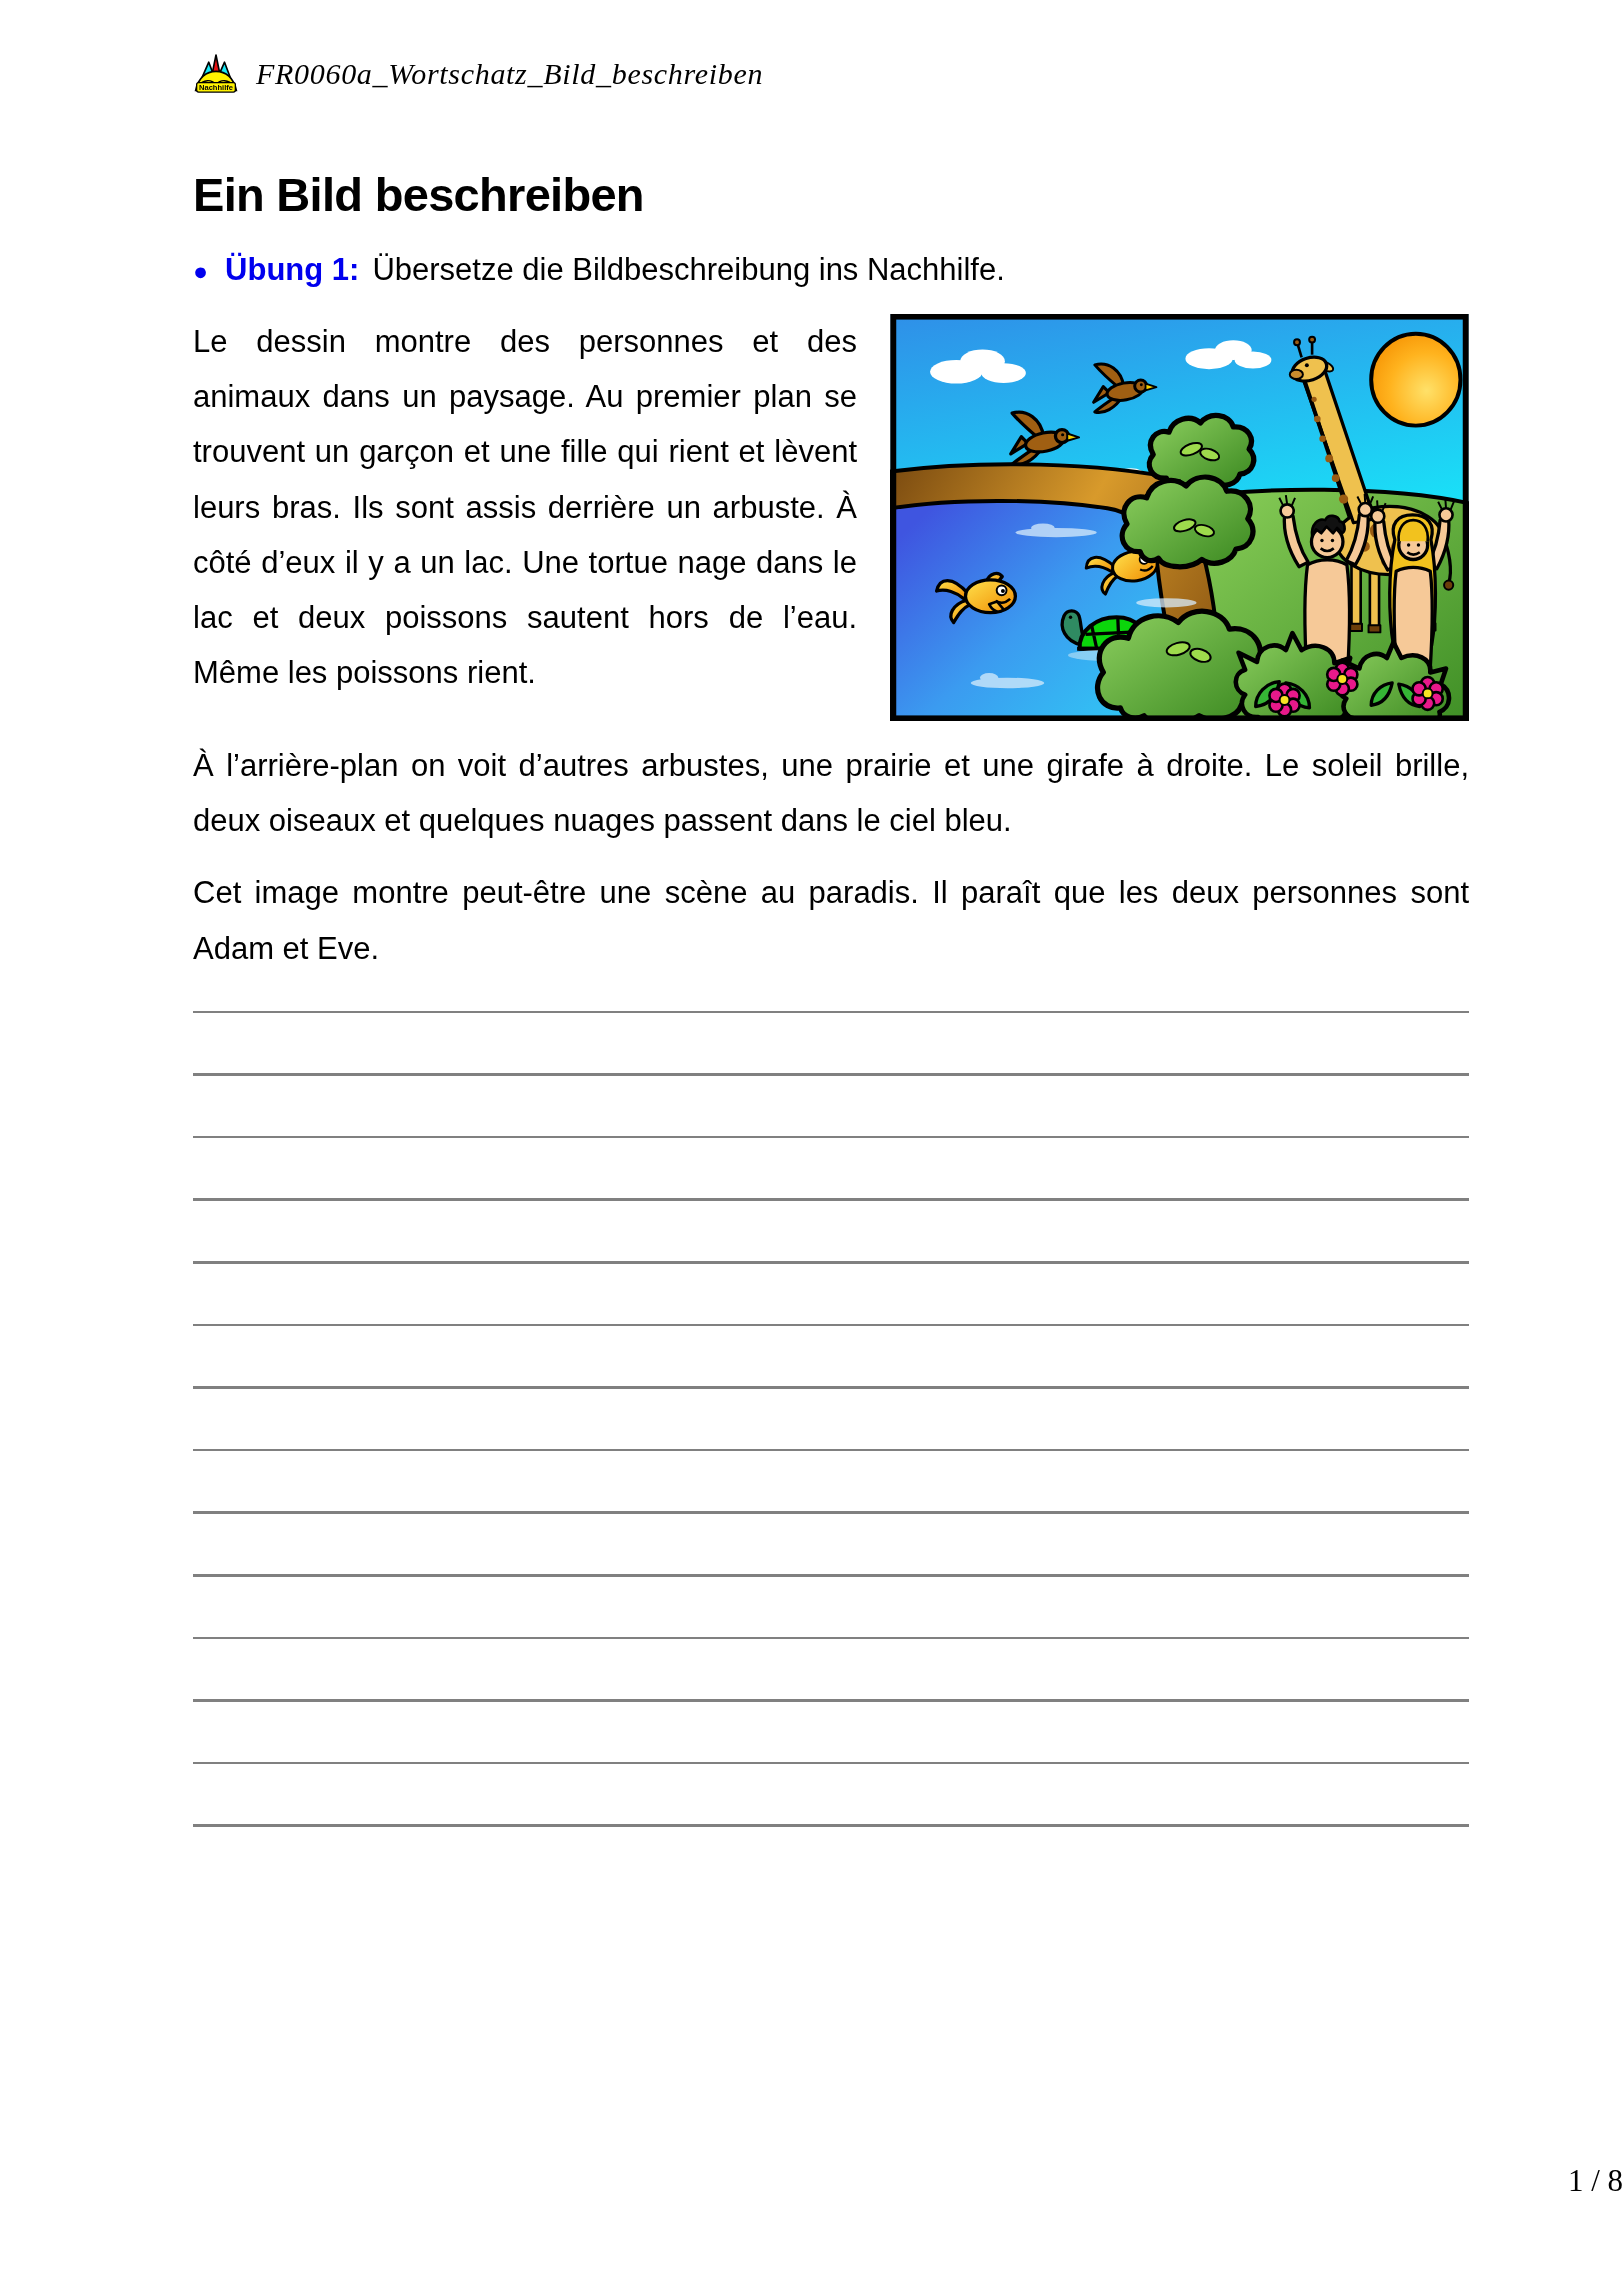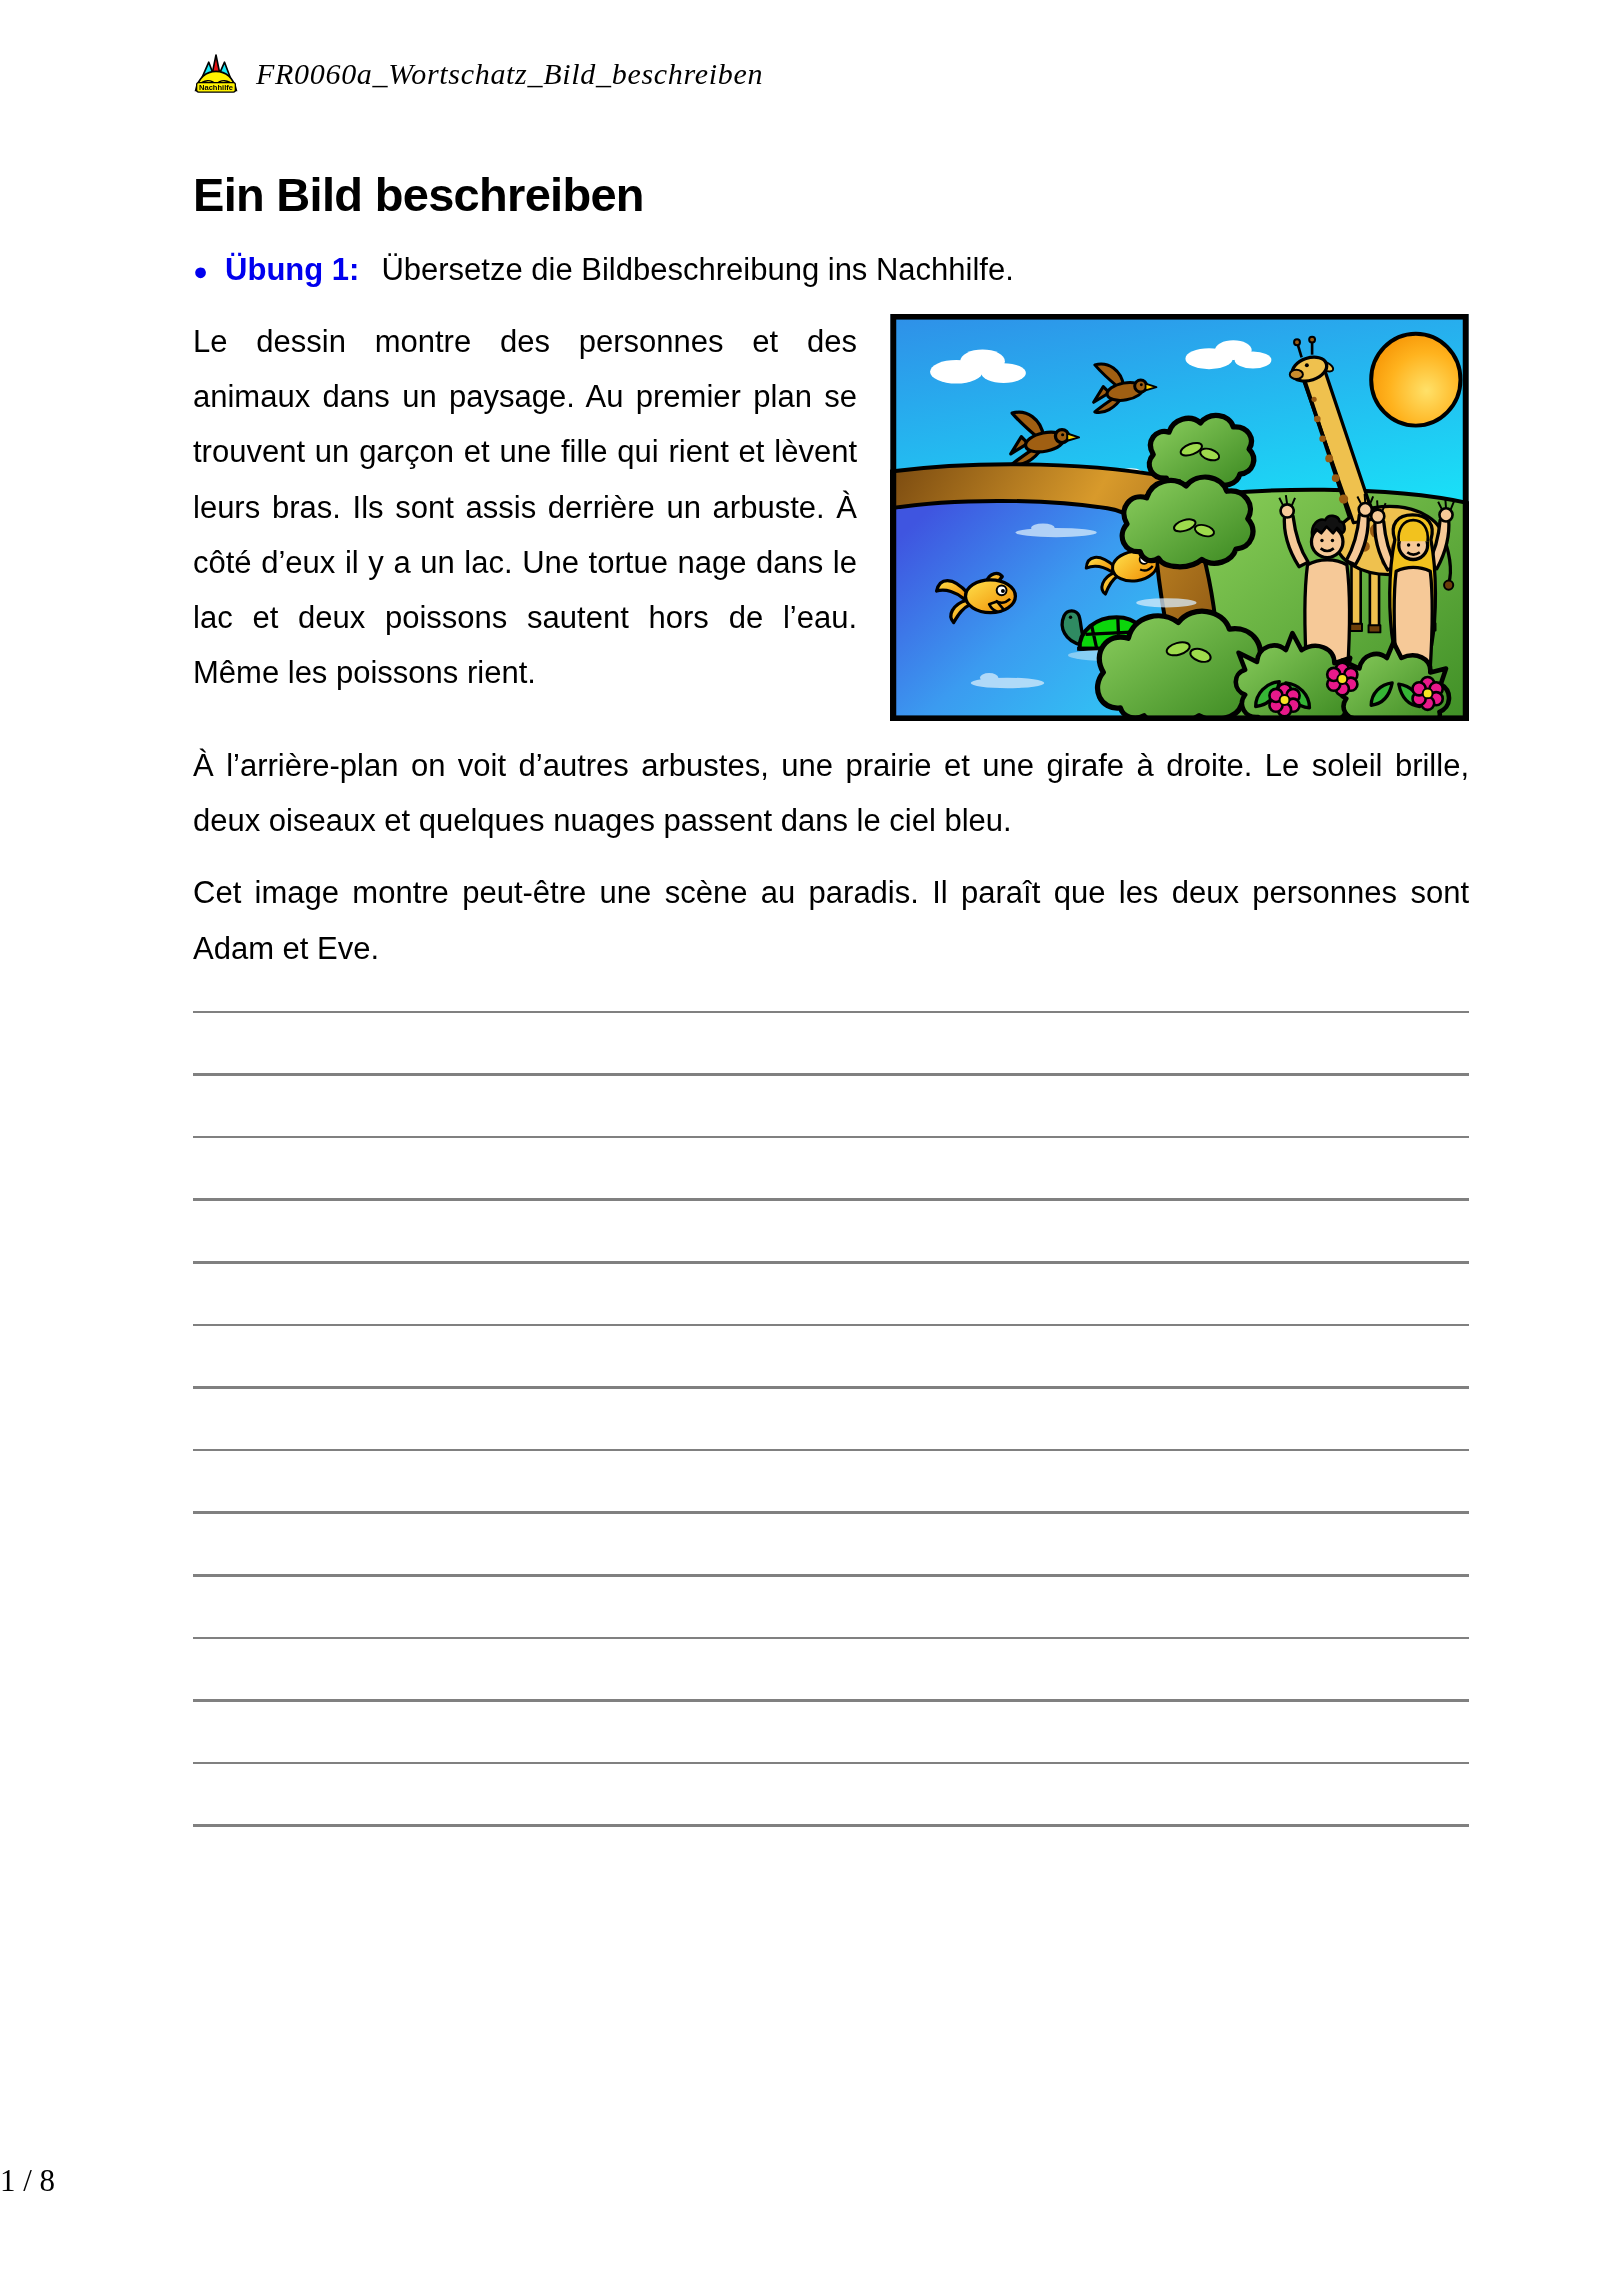--- a/index.html
+++ b/index.html
@@ -9,32 +9,32 @@
     margin:0 auto;
   }
   .content{position:absolute;left:193px;top:53px;width:1276px;}
   .hdr{display:flex;align-items:center;gap:17px;}
   .hdr-logo{flex:none;width:46px;height:42px;}
   .hdr-title{font-family:"Liberation Serif",serif;font-style:italic;font-size:30px;letter-spacing:0.7px;}
   .title{margin-top:72px;font-size:47px;font-weight:bold;letter-spacing:-0.7px;}
   .para{margin-top:17px;font-size:31px;line-height:1.78;text-align:justify;}
   .exline{margin-top:30px;font-size:31px;display:flex;align-items:baseline;}
   .bullet{font-size:25px;margin-right:17px;}
-  .exlabel{font-weight:bold;margin-right:22px;white-space:nowrap;}
+  .exlabel{font-weight:bold;margin-right:13px;white-space:nowrap;}
   .cols{margin-top:26px;display:flex;gap:33px;align-items:flex-start;}
   .colL{width:664px;}
   .colL .para{margin-top:0;}
   .colL .para + .para{margin-top:18.3px;}
   .pic{flex:none;width:579px;height:407px;}
   .pic svg{display:block;width:579px;height:407px;}
   .linesblock{margin-top:35px;}
   .wline{height:2.6px;background:#808080;margin-bottom:60px;}
   .wline:last-child{margin-bottom:0;}
   .pagenum{
-    position:absolute;left:0;right:0;bottom:96px;text-align:left;
+    position:absolute;left:0;right:0;bottom:96px;text-align:right;
     font-family:"Liberation Serif",serif;font-size:31px;
   }
 </style>
 </head>
 <body>
 
 <div class="page">
   <div class="content">
 
     <div class="hdr">

